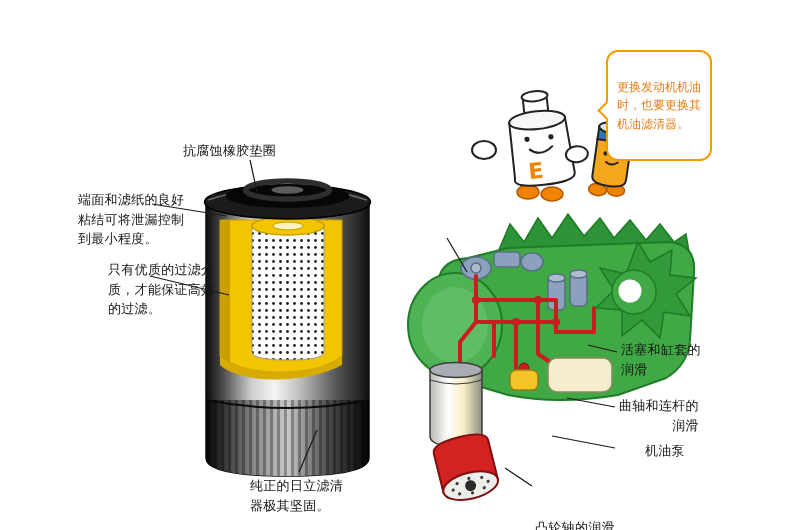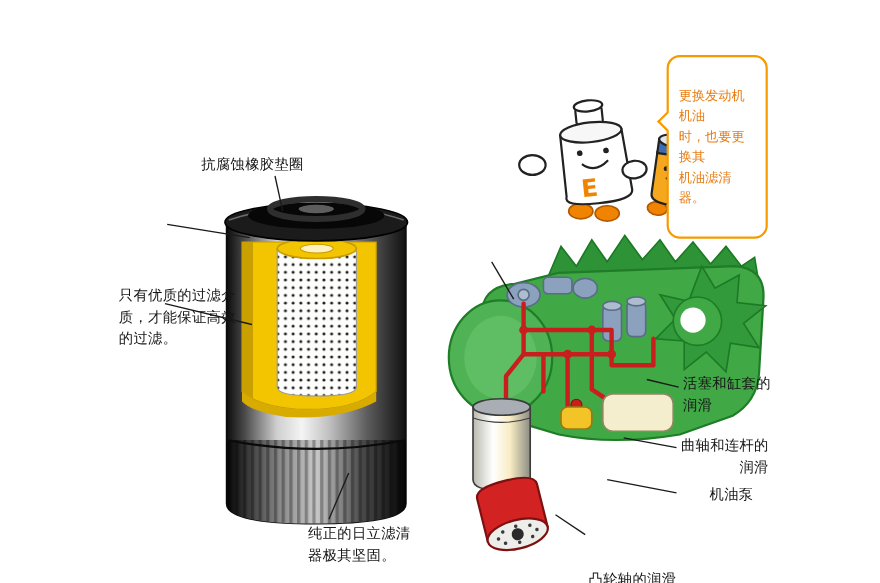--- a/index.html
+++ b/index.html
@@ -6,21 +6,21 @@
   html,body { background:#fff; }
   body { font-family:"DejaVu Sans", sans-serif; }
   .canvas { position:relative; width:800px; height:530px; background:#ffffff; overflow:hidden; }
   .illus { position:absolute; }
   .lines { position:absolute; left:0; top:0; width:800px; height:530px; pointer-events:none; }
   .label {
     position:absolute; font-size:13px; line-height:1.5; color:#151515;
     white-space:pre-line; font-weight:500; letter-spacing:0.3px;
   }
   .speech-bubble {
-    position:absolute; left:606px; top:50px; width:92px;
+    position:absolute; left:606px; top:50px; width:106px;
     background:#ffffff; border:2.5px solid #f59b00; border-radius:12px;
     padding:7px 9px; color:#e87d14; font-size:12px; line-height:1.55;
     white-space:pre-line; font-weight:500;
   }
   .bubble-tail {
     position:absolute; left:-8px; top:52px; width:13px; height:13px;
     background:#ffffff; border-left:2.5px solid #f59b00; border-bottom:2.5px solid #f59b00;
     transform:rotate(45deg);
   }
 </style>
@@ -201,26 +201,29 @@
       <line x1="447" y1="238" x2="467" y2="272"></line>
       <line x1="617" y1="352" x2="588" y2="345"></line>
       <line x1="615" y1="407" x2="567" y2="398"></line>
       <line x1="615" y1="448" x2="552" y2="436"></line>
       <line x1="532" y1="486" x2="505" y2="468"></line>
     </g>
   </svg>
 
   <div class="label" style="left:183px; top:141px;">抗腐蚀橡胶垫圈</div>
 
+  <div class="label" style="left:78px; top:190px;">端面和滤纸的良好
+粘结可将泄漏控制
+到最小程度。</div>
 
   <div class="label" style="left:78px; top:260px;margin-left:30px;">只有优质的过滤介
 质，才能保证高效
 的过滤。</div>
 
-  <div class="label" style="left:250px; top:476px;margin-left:30px;">纯正的日立滤清
+  <div class="label" style="left:250px; top:476px;">纯正的日立滤清
 器极其坚固。</div>
 
 
   <div class="label" style="left:621px; top:340px;">活塞和缸套的
 润滑</div>
 
   <div class="label" style="left:619px; top:396px;text-align:right;">曲轴和连杆的
 润滑</div>
 
   <div class="label" style="left:645px; top:441px;">机油泵</div>

